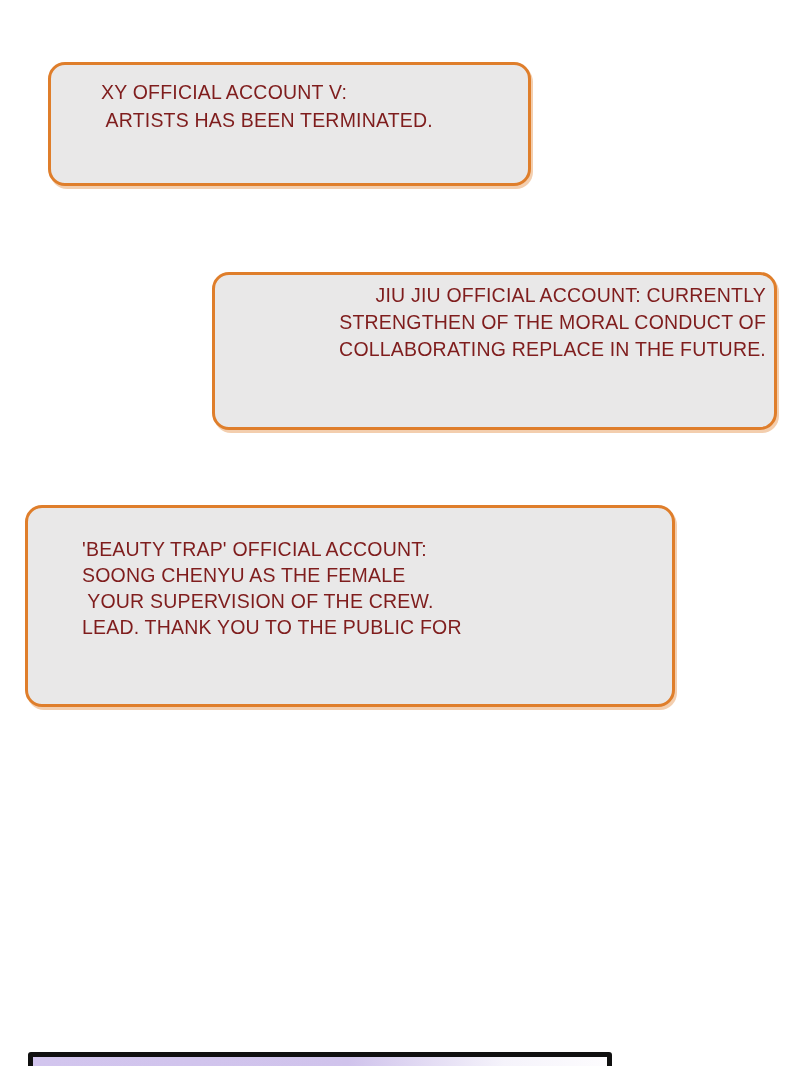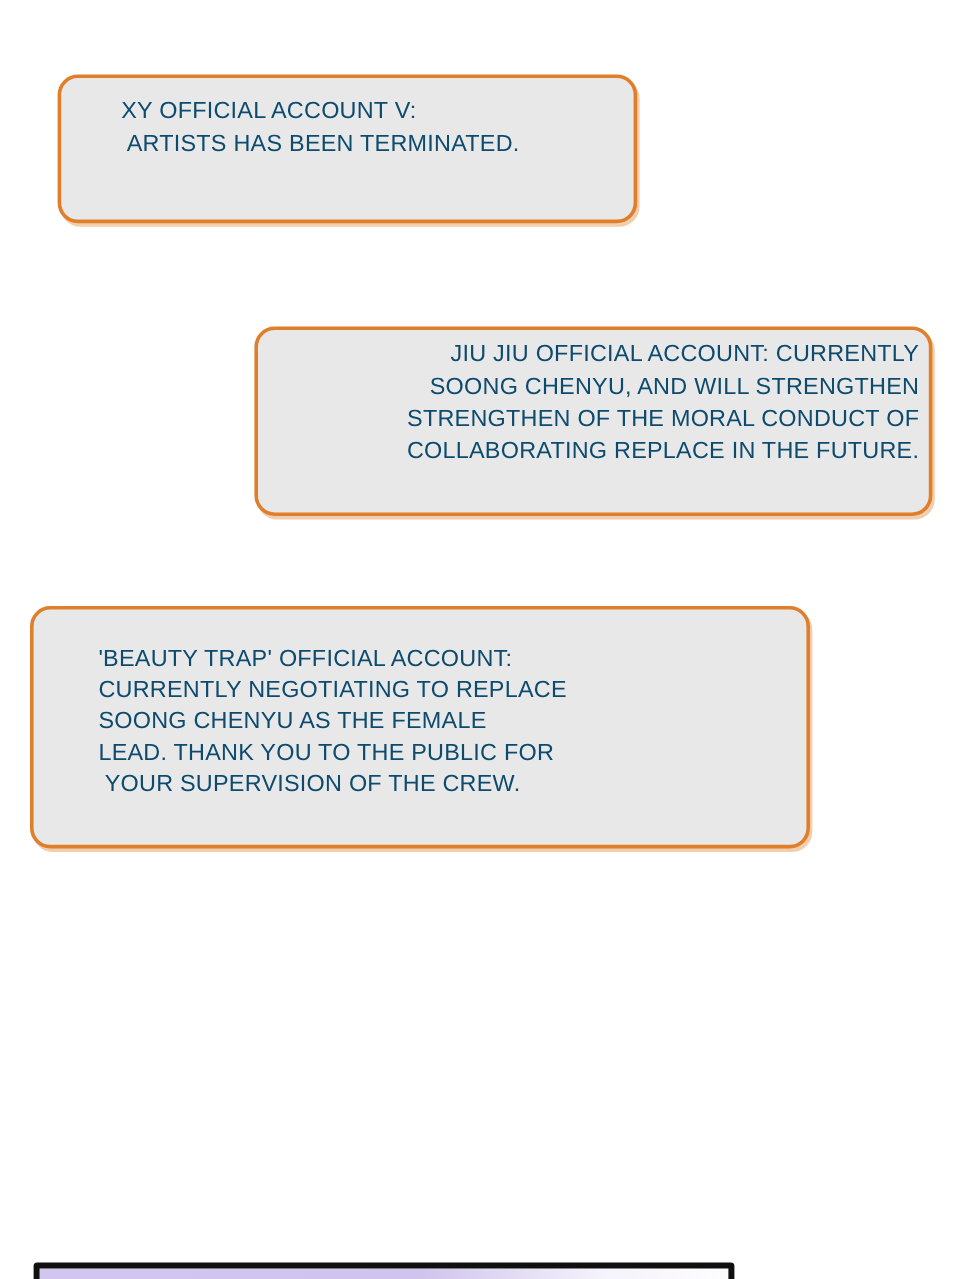--- a/index.html
+++ b/index.html
@@ -15,21 +15,21 @@
     overflow: hidden;
     font-family: "Liberation Sans", sans-serif;
   }
   .announcement {
     position: absolute;
     box-sizing: border-box;
     background: #e9e8e8;
     border: 3px solid #df7e2b;
     border-radius: 17px;
     box-shadow: 2px 3px 0 rgba(223, 126, 43, 0.38);
-    color: #0c4a6e;
+    color: #7f1d1d;
     font-size: 19.5px;
     letter-spacing: 0.2px;
   }
   .announcement .line {
     white-space: pre;
   }
   .box-xy {
     left: 48px;
     top: 62px;
     width: 483px;
@@ -75,28 +75,26 @@
 
 <div class="page">
 
   <div class="announcement box-xy">
     <div class="line">XY OFFICIAL ACCOUNT V:</div>
     <div class="line"> ARTISTS HAS BEEN TERMINATED.</div>
   </div>
 
   <div class="announcement box-jiujiu">
     <div class="line"> JIU JIU OFFICIAL ACCOUNT: CURRENTLY</div>
-    <div class="line">SOONG CHENYU, AND WILL STRENGTHEN</div>
     <div class="line">STRENGTHEN OF THE MORAL CONDUCT OF</div>
     <div class="line"> COLLABORATING REPLACE IN THE FUTURE.</div>
   </div>
 
   <div class="announcement box-beautytrap">
     <div class="line">'BEAUTY TRAP' OFFICIAL ACCOUNT:</div>
-    <div class="line">CURRENTLY NEGOTIATING TO REPLACE</div>
     <div class="line">SOONG CHENYU AS THE FEMALE</div>
+    <div class="line"> YOUR SUPERVISION OF THE CREW.</div>
     <div class="line">LEAD. THANK YOU TO THE PUBLIC FOR</div>
-    <div class="line"> YOUR SUPERVISION OF THE CREW.</div>
   </div>
 
   <div class="banner"></div>
 
 </div>
 
 </body></html>

